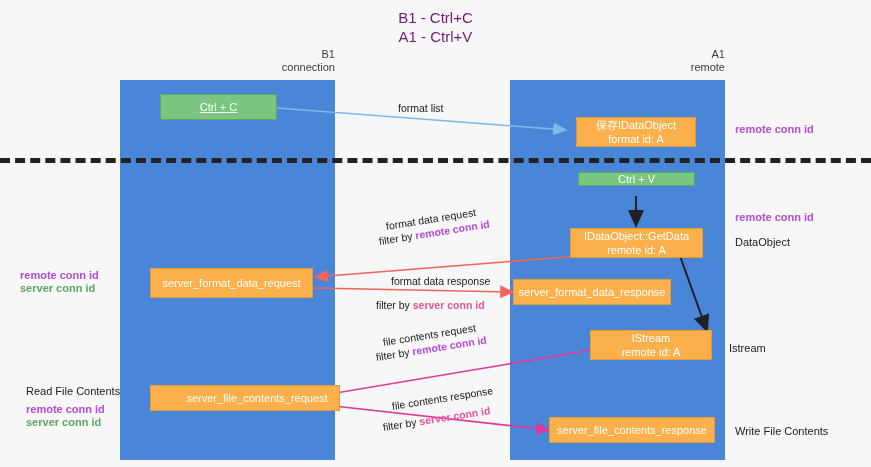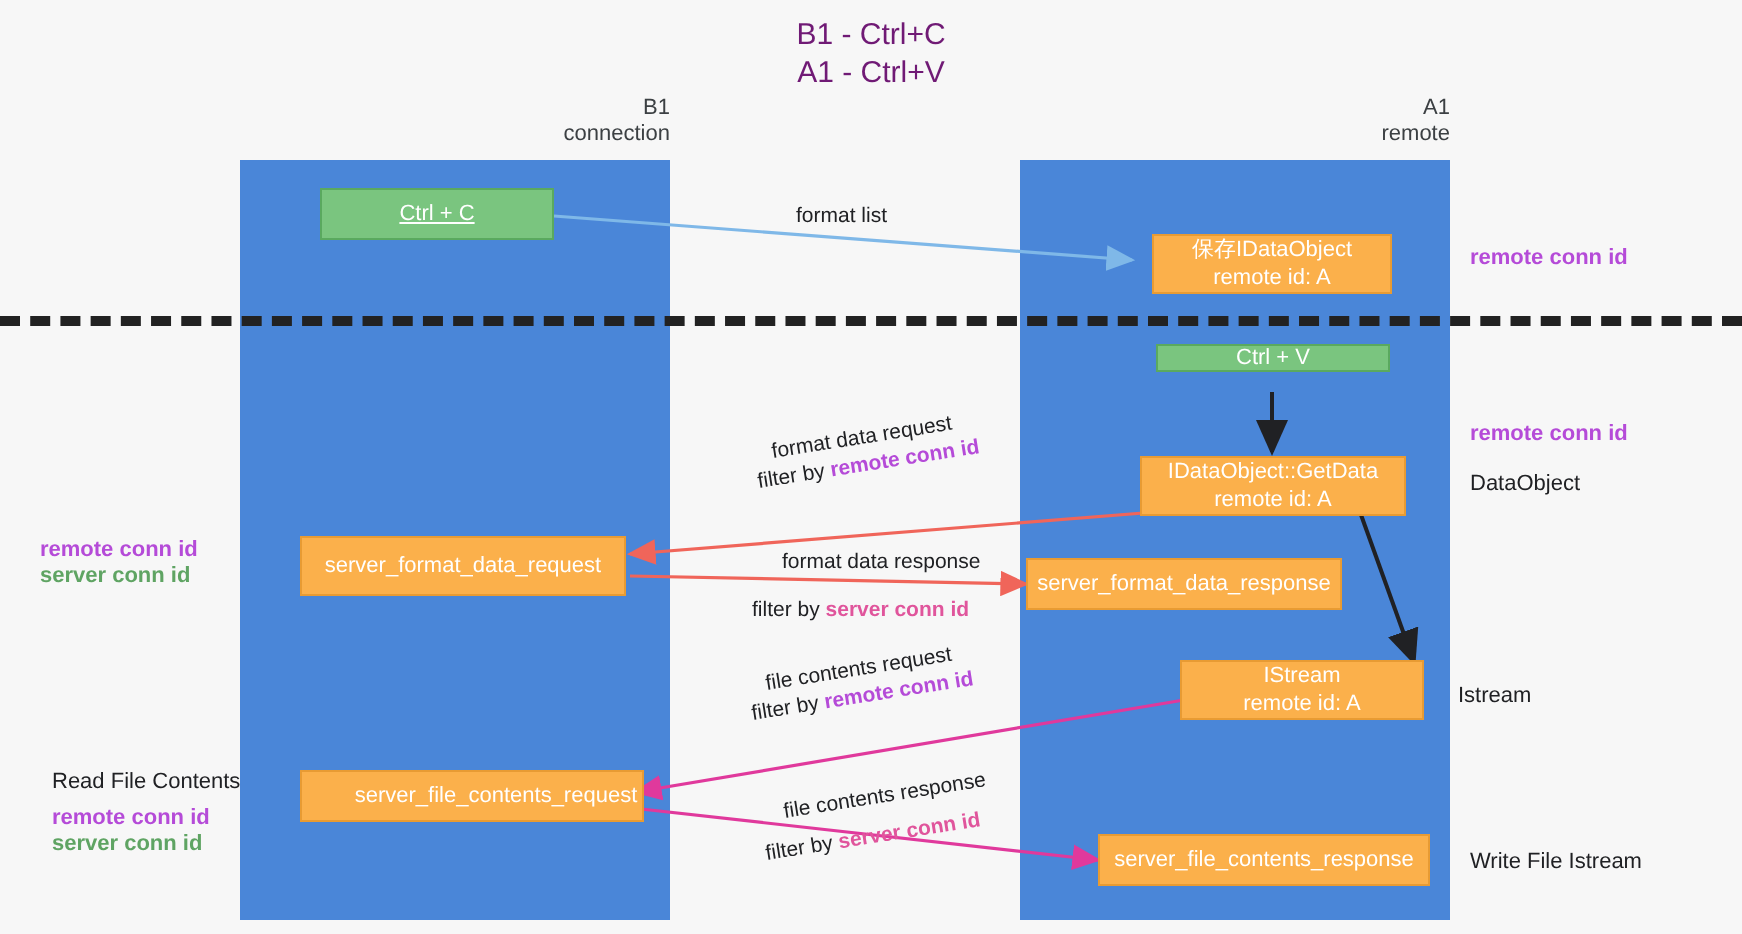--- a/index.html
+++ b/index.html
@@ -152,35 +152,35 @@
     <path d="M680,256 L707,331" stroke="#202124" stroke-width="2" fill="none" marker-end="url(#ar-blk)"></path>
 
     <path d="M592,350 L318,396" stroke="#e0399c" stroke-width="1.6" fill="none" marker-end="url(#ar-mag)"></path>
 
     <path d="M316,404 L549,430" stroke="#e0399c" stroke-width="1.6" fill="none" marker-end="url(#ar-mag)"></path>
   </svg>
 
   <div class="node green" style="left:160px; top:94px; width:117px; height:26px;text-decoration:underline;">Ctrl + C</div>
 
   <div class="node orange" style="left:576px; top:117px; width:120px; height:30px;">保存IDataObject
-remote id: A</div>
+format id: A</div>
 
   <div class="node green" style="left:578px; top:172px; width:117px; height:14px;">Ctrl + V</div>
 
   <div class="node orange" style="left:570px; top:228px; width:133px; height:30px;">IDataObject::GetData
 remote id: A</div>
 
   <div class="node orange" style="left:150px; top:268px; width:163px; height:30px;">server_format_data_request</div>
 
   <div class="node orange" style="left:513px; top:279px; width:158px; height:26px;">server_format_data_response</div>
 
   <div class="node orange" style="left:590px; top:330px; width:122px; height:30px;">IStream
 remote id: A</div>
 
-  <div class="node orange" style="left:150px; top:385px; width:172px; height:26px;padding-left:24px;">server_file_contents_request</div>
+  <div class="node orange" style="left:150px; top:385px; width:190px; height:26px;padding-left:24px;">server_file_contents_request</div>
 
   <div class="node orange" style="left:549px; top:417px; width:166px; height:26px;">server_file_contents_response</div>
 
   <div id="divider"></div>
 
   <div class="edge-label" style="left:398px; top:101px;">format list</div>
 
   <div class="edge-label rot" style="left:386px; top:219px;">format data request</div>
   <div class="edge-label rot" style="left:379px; top:234px;"><span>filter by </span><span class="tok-remote">remote conn id</span></div>
 
@@ -194,21 +194,21 @@
   <div class="edge-label rot" style="left:383px; top:420px;"><span>filter by </span><span class="tok-server-pink">server conn id</span></div>
 
   <div class="side-label purple right" style="left:735px; top:122px;">remote conn id</div>
 
   <div class="side-label purple right" style="left:735px; top:210px;">remote conn id</div>
 
   <div class="side-label right" style="left:735px; top:235px;">DataObject</div>
 
   <div class="side-label right" style="left:729px; top:341px;">Istream</div>
 
-  <div class="side-label right" style="left:735px; top:424px;">Write File Istream</div>
+  <div class="side-label right" style="left:735px; top:424px;">Write File Contents</div>
 
   <div class="side-label purple leftal" style="left:20px; top:268px;">remote conn id</div>
   <div class="side-label green leftal" style="left:20px; top:281px;">server conn id</div>
 
   <div class="side-label leftal" style="left:26px; top:384px;">Read File Contents</div>
   <div class="side-label purple leftal" style="left:26px; top:402px;">remote conn id</div>
   <div class="side-label green leftal" style="left:26px; top:415px;">server conn id</div>
 
 </div>
 

